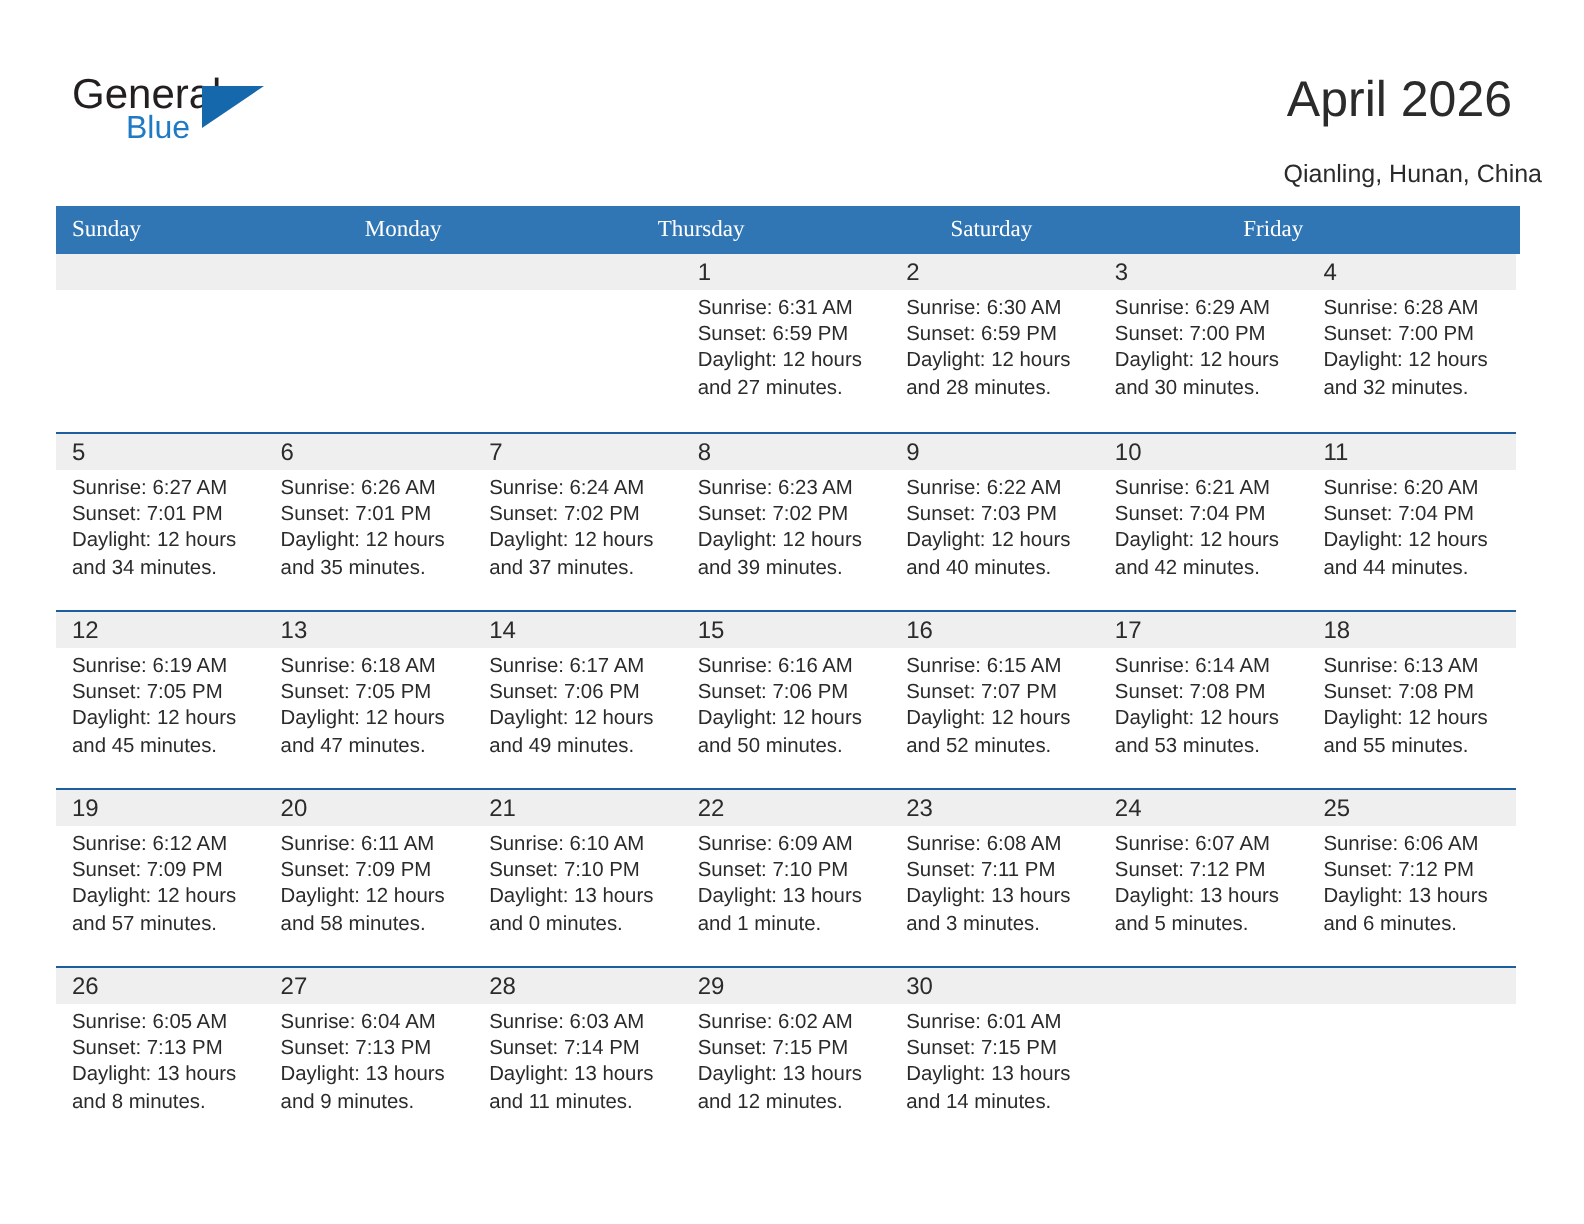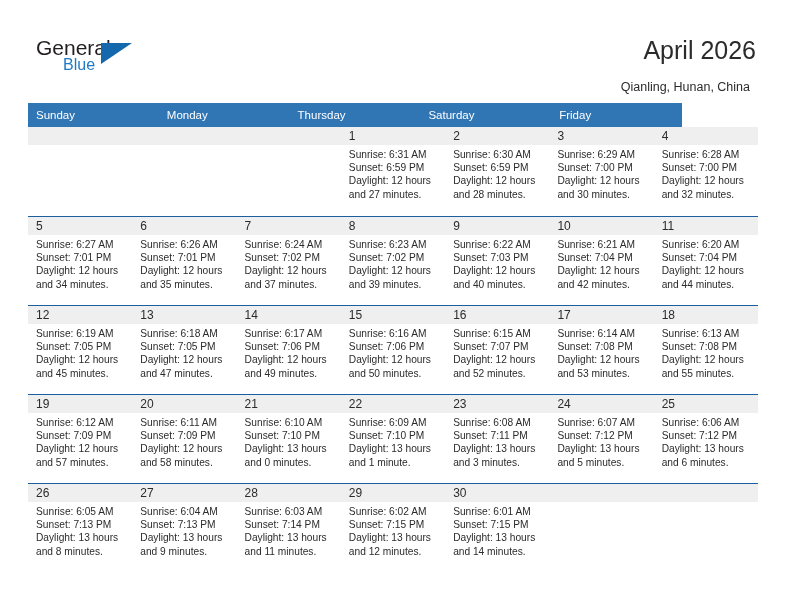--- a/index.html
+++ b/index.html
@@ -55,39 +55,40 @@
   .title {
     position: absolute;
     right: 36px; top: 36px;
     font-size: 25px;
     color: #2b2b2b;
     text-align: left;
     font-family: "Liberation Sans", sans-serif;
   }
   .subtitle {
     position: absolute;
-    right: 42px; top: 80px;
+    right: 21px; top: 80px;
     font-size: 12.5px;
     color: #2b2b2b;
     text-align: center;
     font-family: "Liberation Sans", sans-serif;
   }
 
   
   .cal {
     position: absolute;
     left: 28px;
     top: 103px;
     width: 730px;
   }
   .dow-row {
     display: flex;
-    width: 654px;
+    width: 732px;
     height: 24px;
     background: #3075b4;
+    font-family: Liberation Serif, serif;
   }
   .dow {
     flex: 1 1 0;
     height: 24px;
     color: #ffffff;
     font-size: 11.5px;
     line-height: 24px;
     padding-left: 8px;
     white-space: nowrap;
     overflow: hidden;

